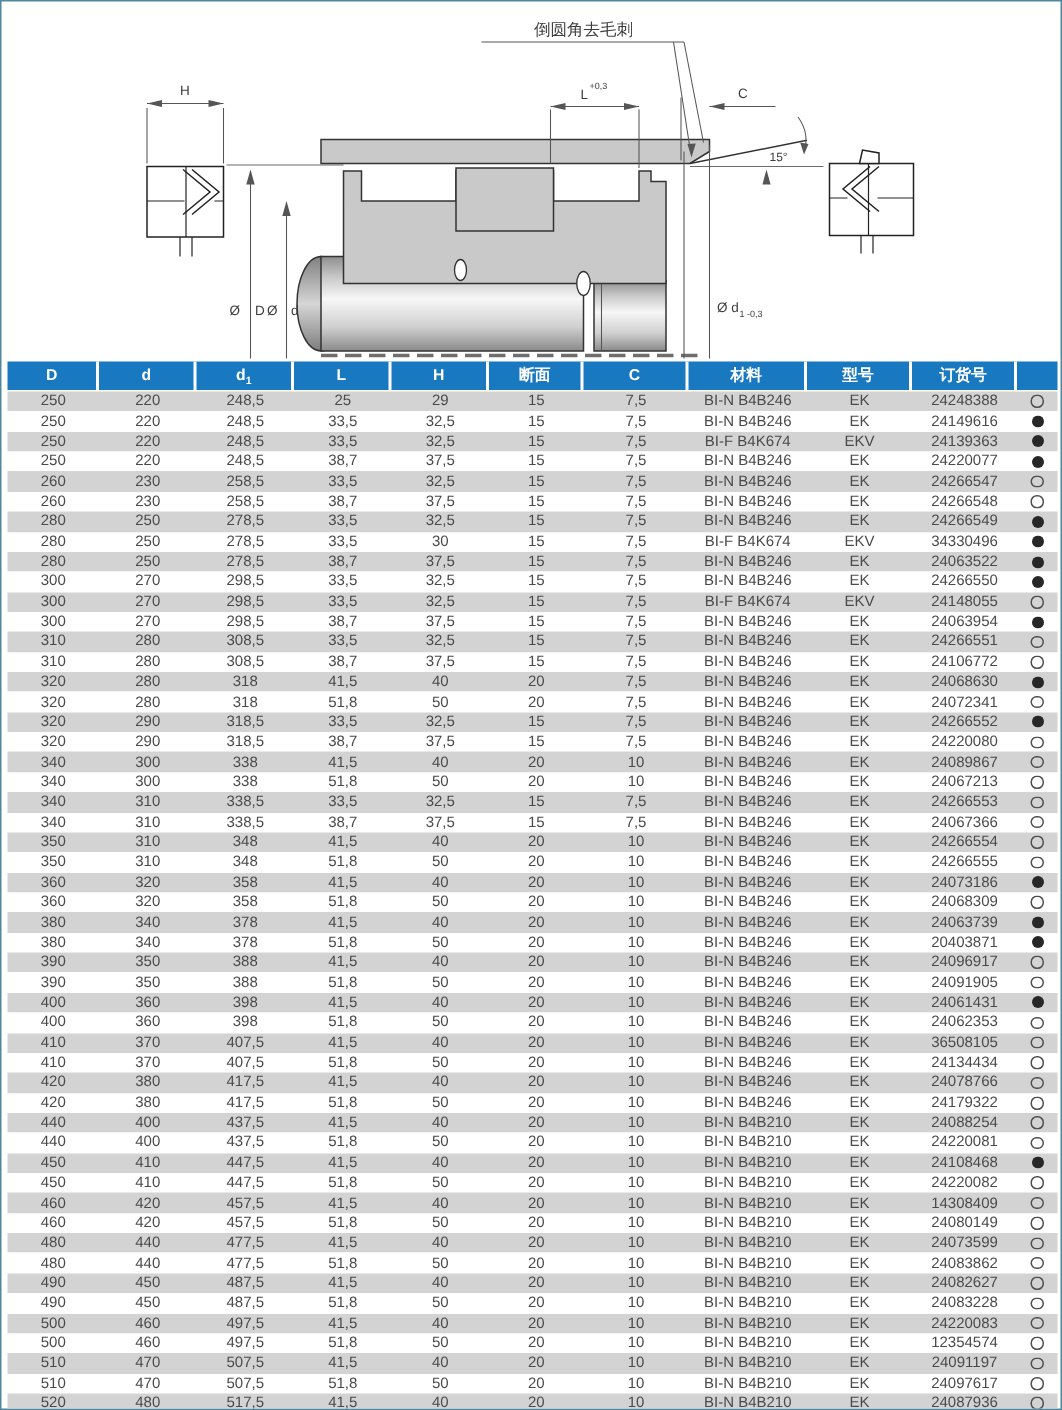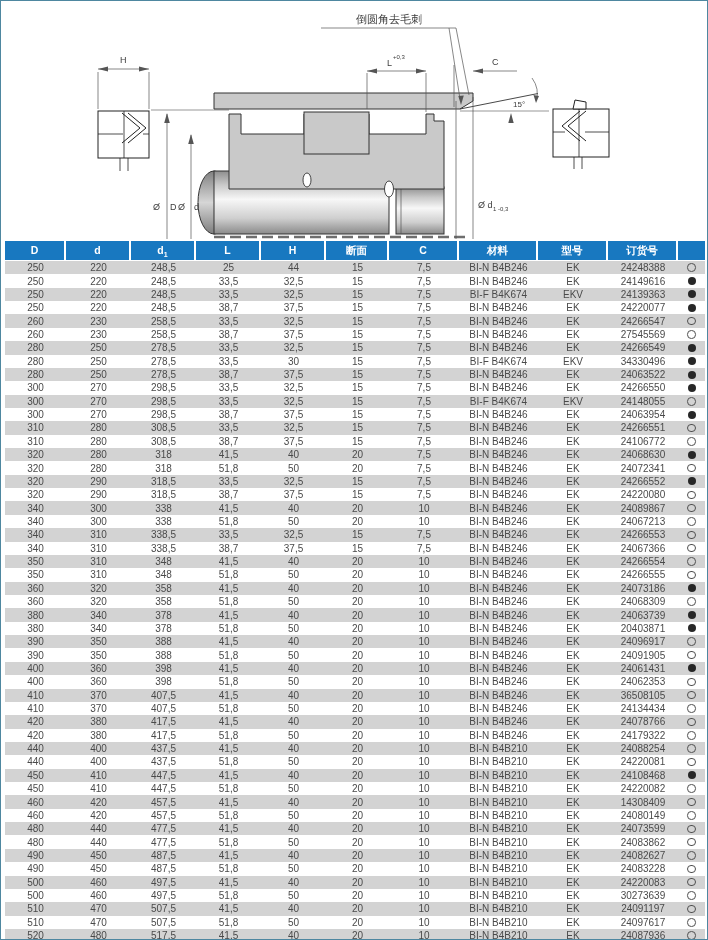--- a/index.html
+++ b/index.html
@@ -181,21 +181,21 @@
         <div class="th"><span>型号</span></div>
         <div class="th"><span>订货号</span></div>
         <div class="th"><span></span></div>
       </div>
     <div class="t-body">
         <div class="tr odd">
           <div class="td">250</div>
           <div class="td">220</div>
           <div class="td">248,5</div>
           <div class="td">25</div>
-          <div class="td">44</div>
+          <div class="td">29</div>
           <div class="td">15</div>
           <div class="td">7,5</div>
           <div class="td">BI-N B4B246</div>
           <div class="td">EK</div>
           <div class="td">24248388</div>
           <div class="td sym">
             <span class="dot open"></span>
           </div>
         </div>
         <div class="tr even">
@@ -261,21 +261,21 @@
         <div class="tr even">
           <div class="td">260</div>
           <div class="td">230</div>
           <div class="td">258,5</div>
           <div class="td">38,7</div>
           <div class="td">37,5</div>
           <div class="td">15</div>
           <div class="td">7,5</div>
           <div class="td">BI-N B4B246</div>
           <div class="td">EK</div>
-          <div class="td">27545569</div>
+          <div class="td">24266548</div>
           <div class="td sym">
             <span class="dot open"></span>
           </div>
         </div>
         <div class="tr odd">
           <div class="td">280</div>
           <div class="td">250</div>
           <div class="td">278,5</div>
           <div class="td">33,5</div>
           <div class="td">32,5</div>
@@ -891,21 +891,21 @@
         <div class="tr even">
           <div class="td">500</div>
           <div class="td">460</div>
           <div class="td">497,5</div>
           <div class="td">51,8</div>
           <div class="td">50</div>
           <div class="td">20</div>
           <div class="td">10</div>
           <div class="td">BI-N B4B210</div>
           <div class="td">EK</div>
-          <div class="td">30273639</div>
+          <div class="td">12354574</div>
           <div class="td sym">
             <span class="dot open"></span>
           </div>
         </div>
         <div class="tr odd">
           <div class="td">510</div>
           <div class="td">470</div>
           <div class="td">507,5</div>
           <div class="td">41,5</div>
           <div class="td">40</div>

